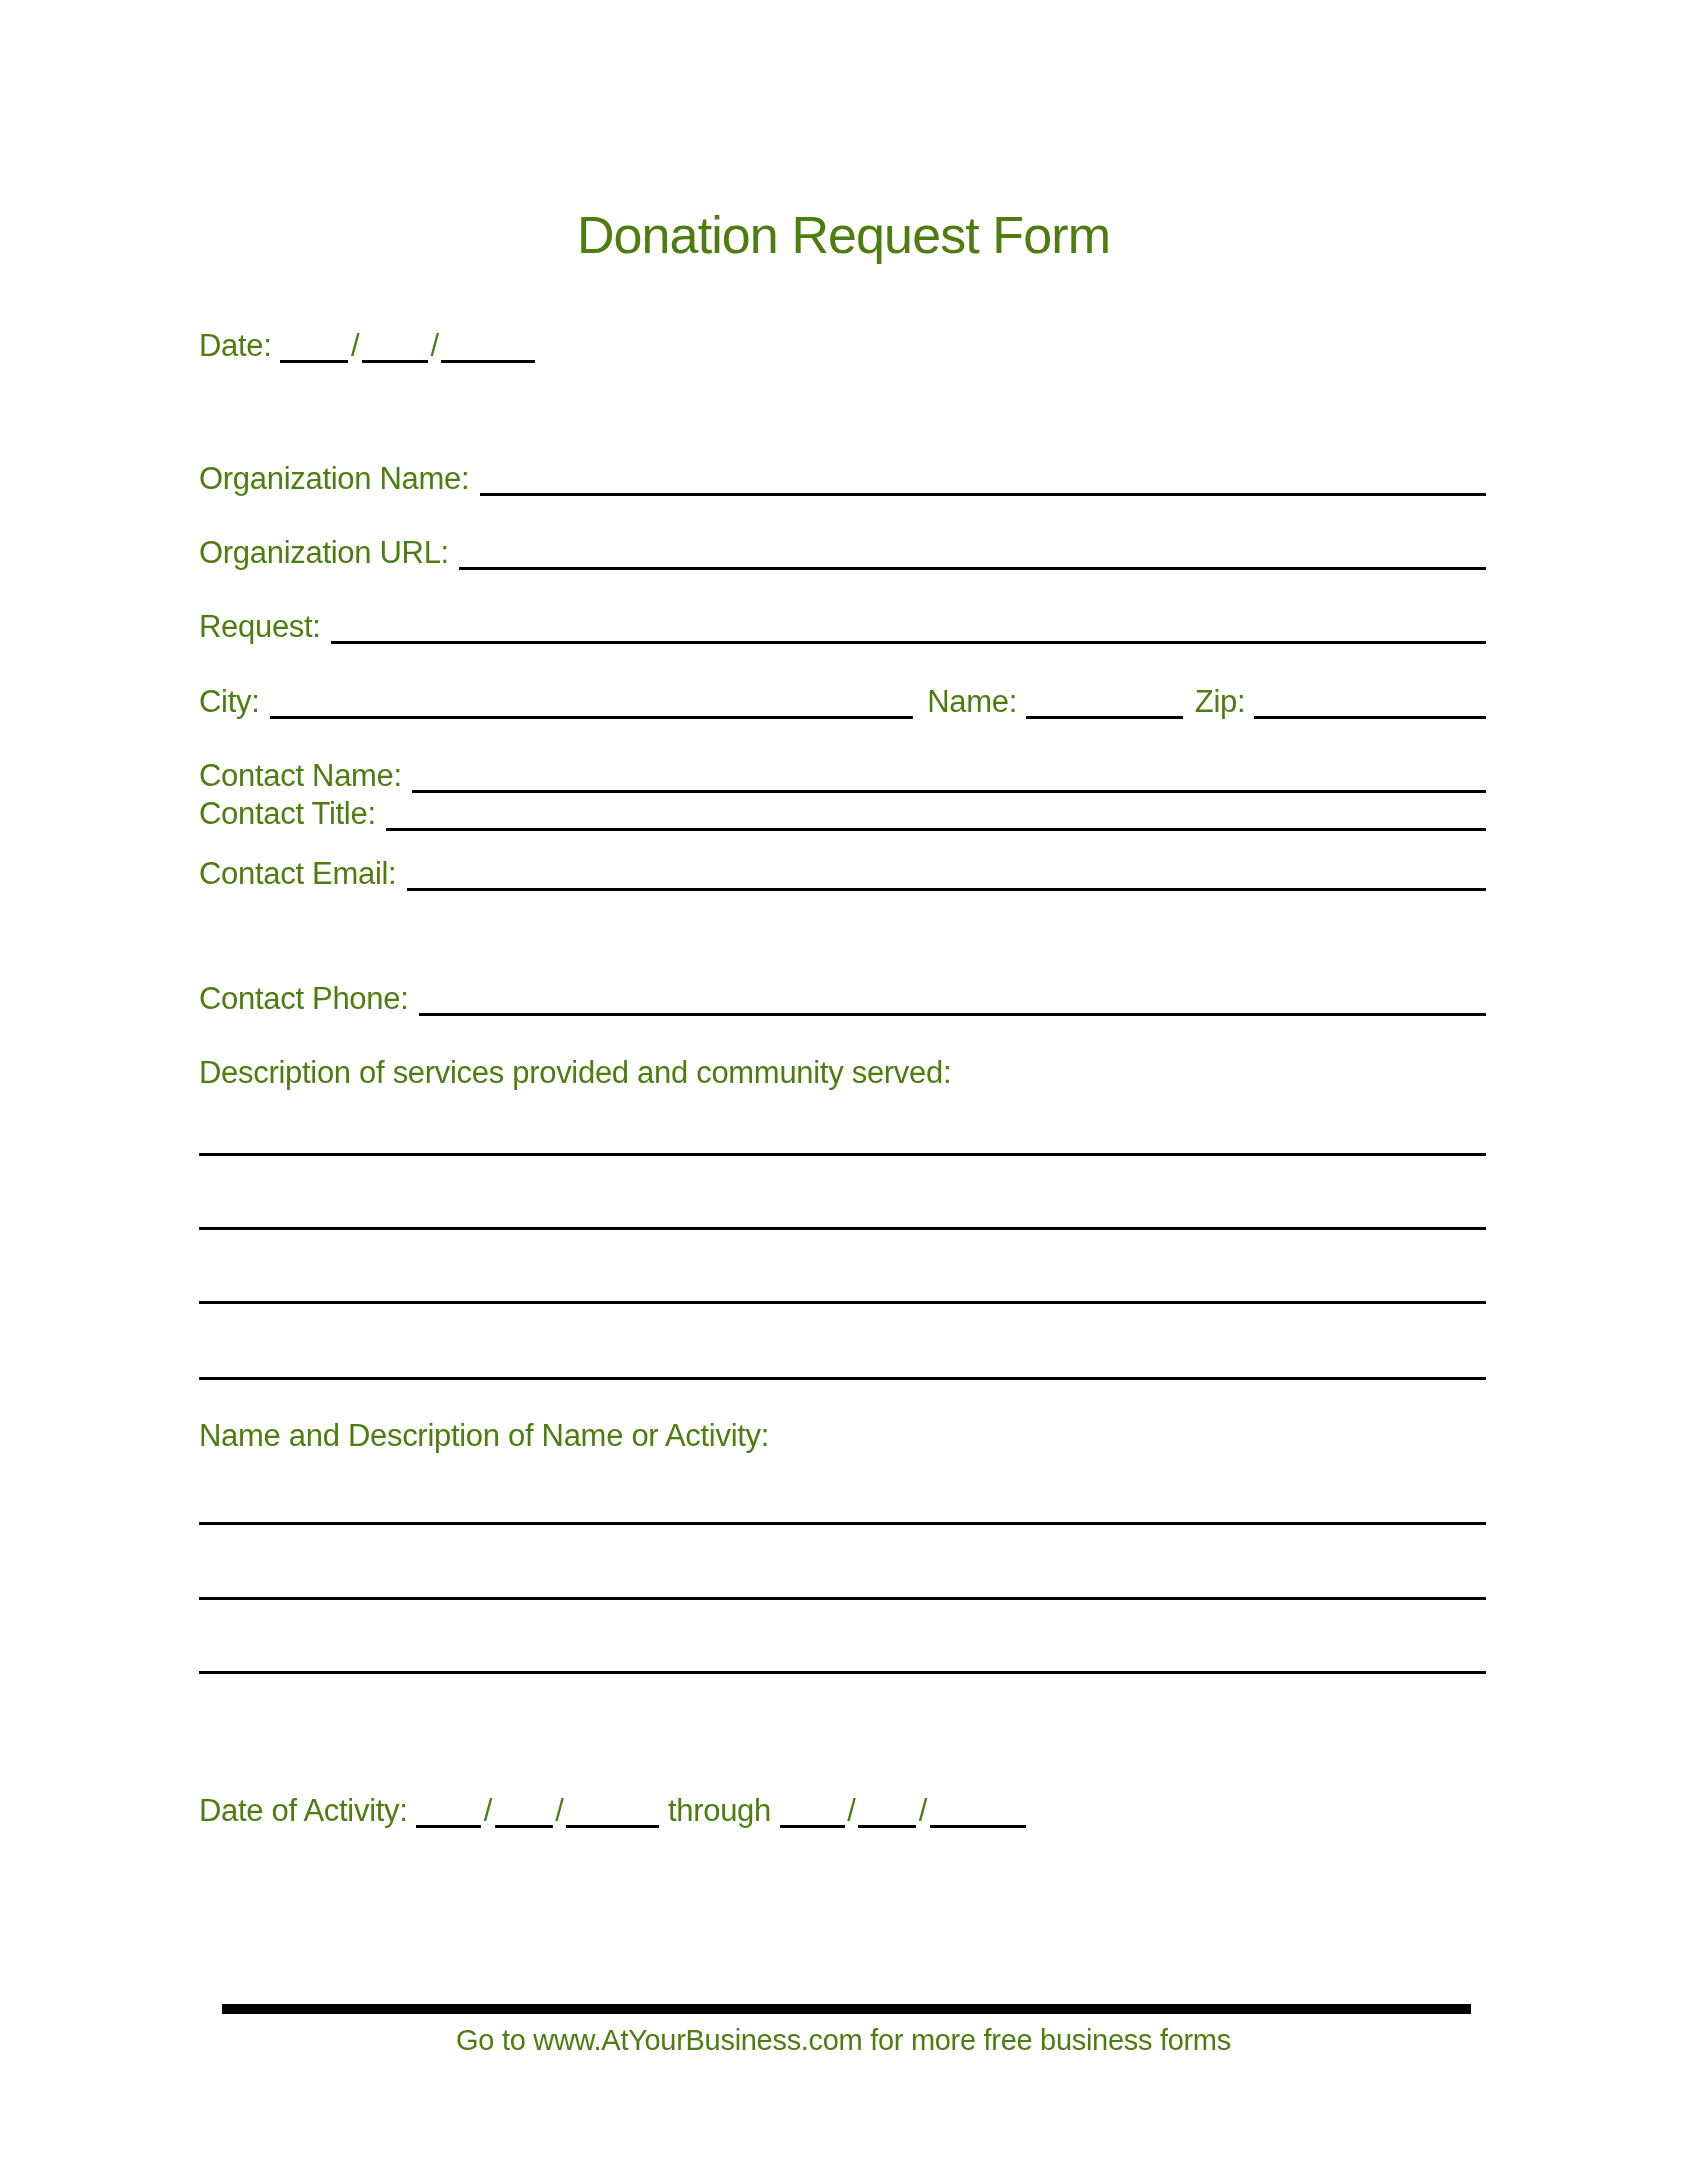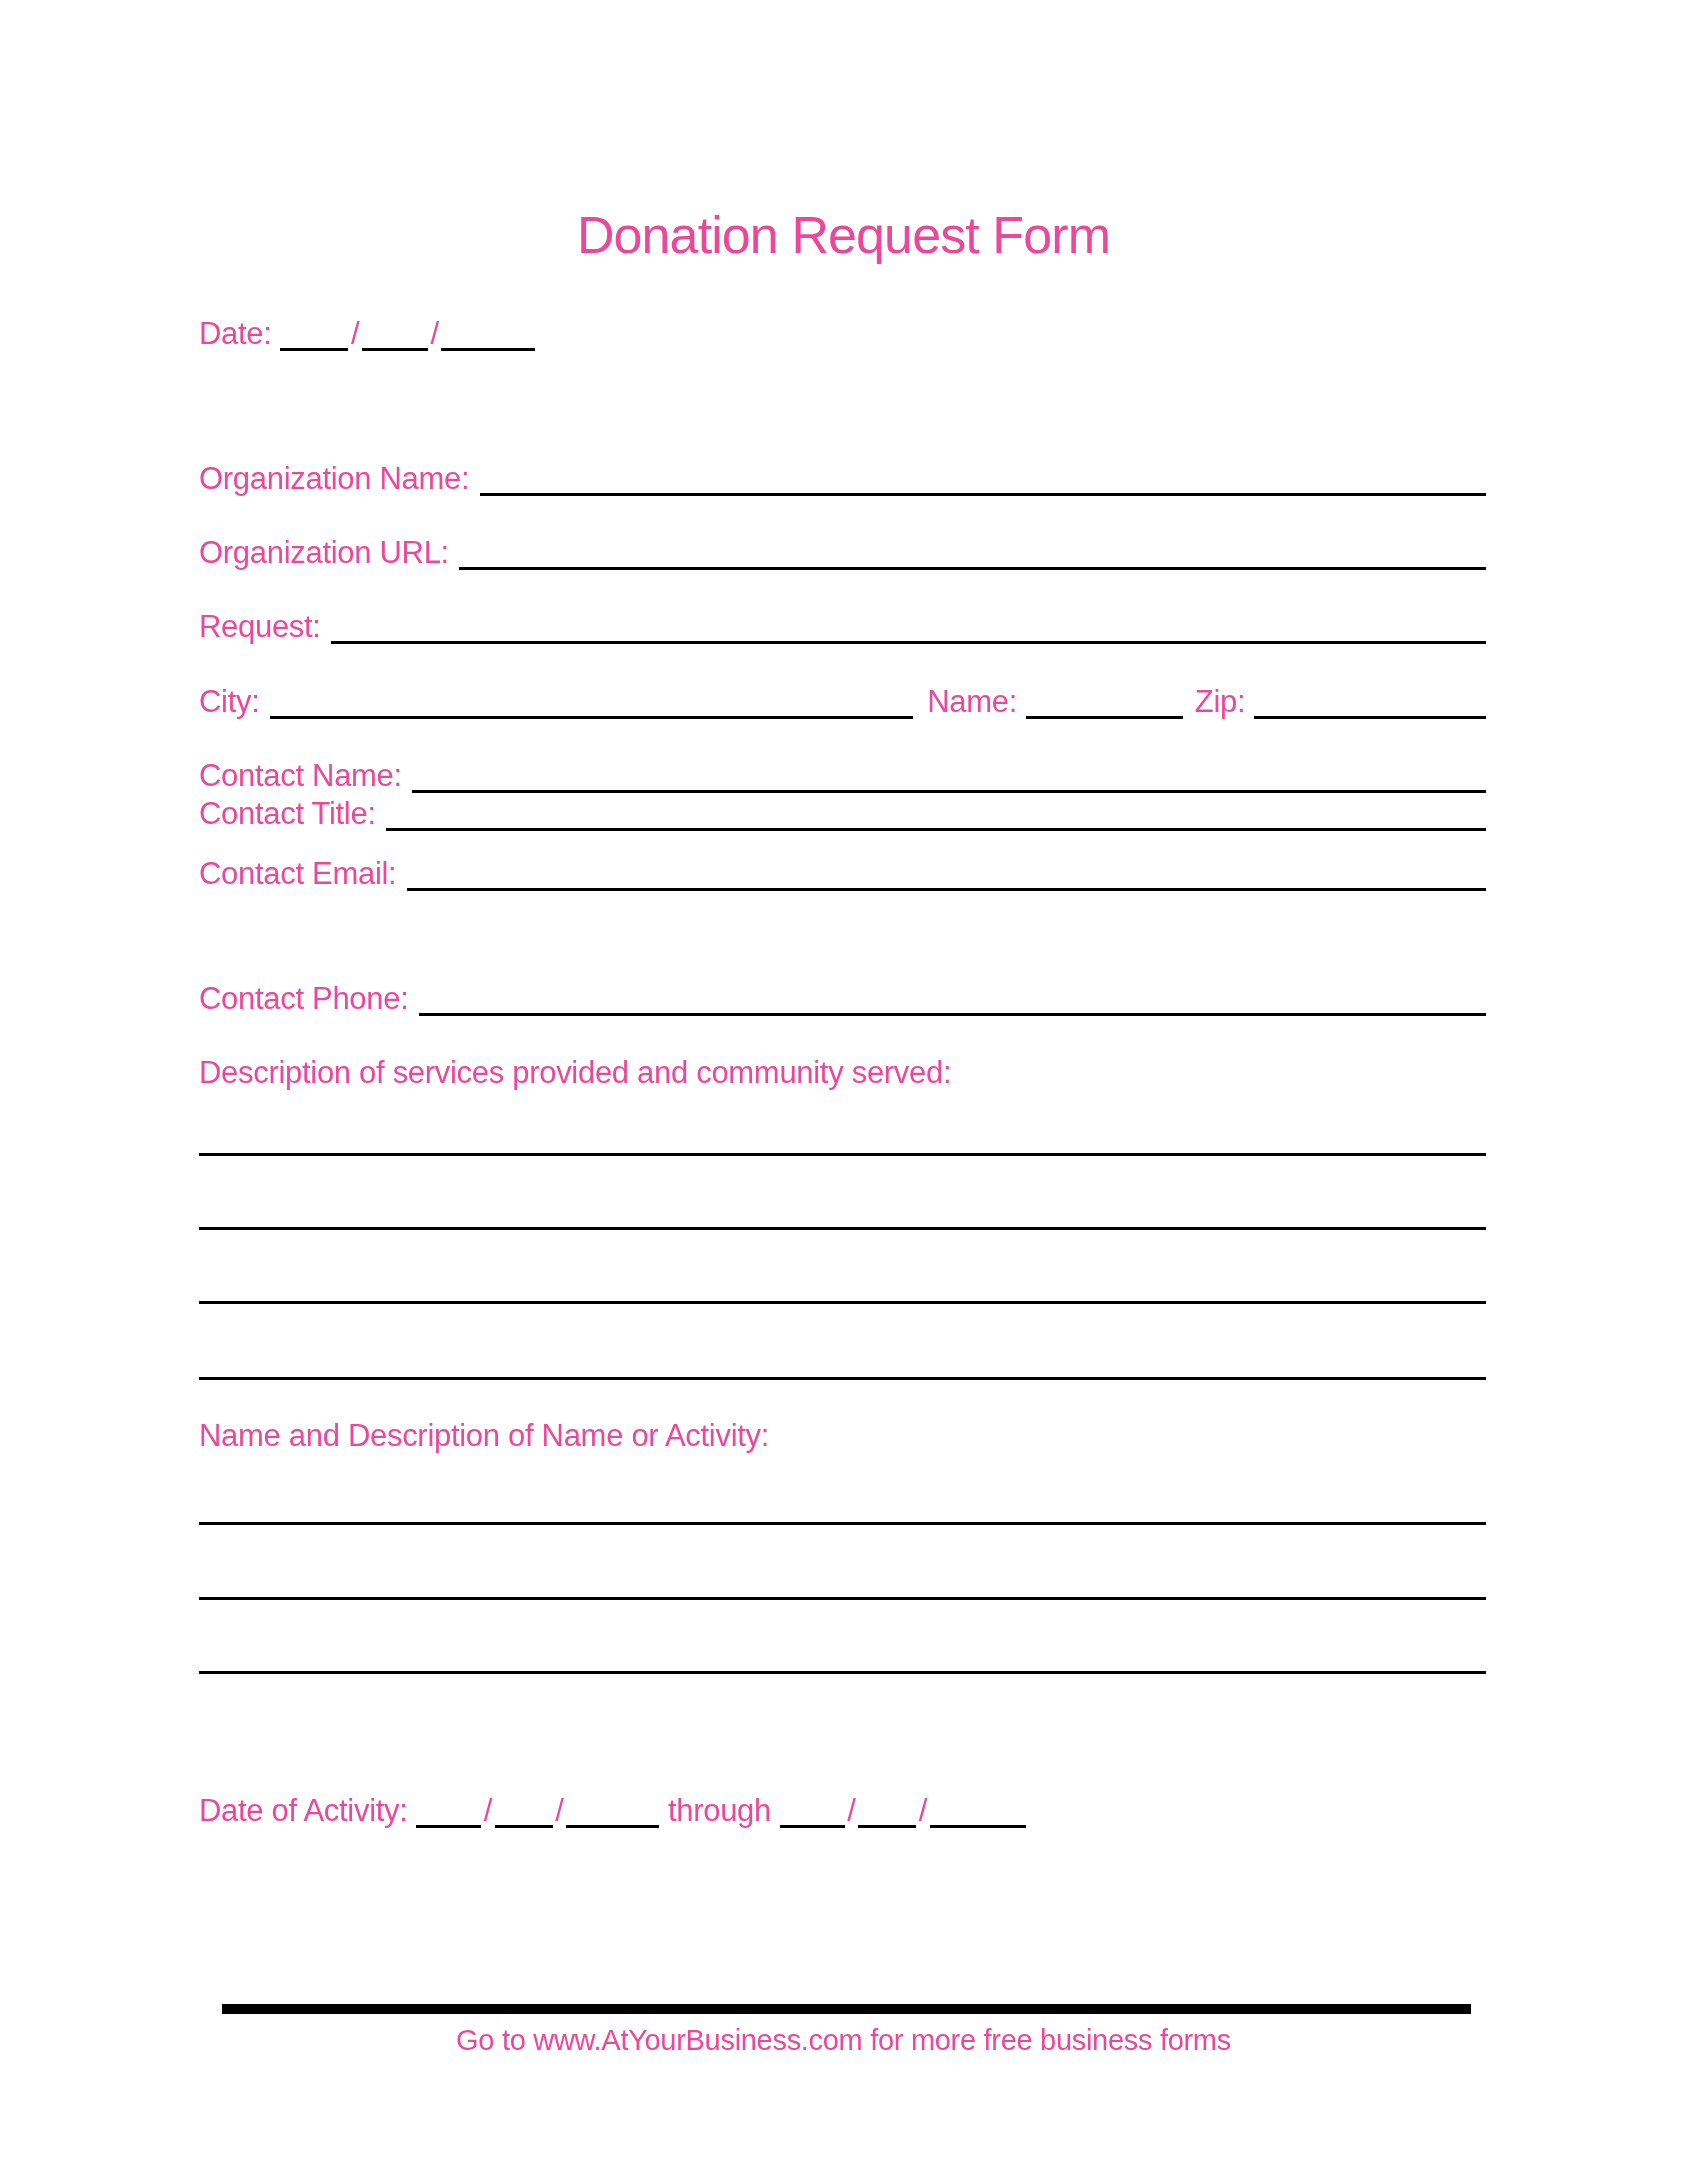--- a/index.html
+++ b/index.html
@@ -2,21 +2,21 @@
 <html style="font-size:14px"><head>
 <meta charset="utf-8">
 <style>
   html, body { margin: 0; padding: 0; background: #e8e8e8; }
   .page {
     position: relative;
     width: 1687px;
     height: 2184px;
     margin: 0 auto;
     background: #ffffff;
-    color: #ec4899;
+    color: #4d7c0f;
     font-family: "Liberation Sans", sans-serif;
     letter-spacing: -0.3px;
     overflow: hidden;
   }
   .doc-title {
     position: absolute;
     top: 208px;
     left: 0;
     right: 0;
     text-align: center;
@@ -90,21 +90,21 @@
     line-height: 1.2;
   }
 </style>
 </head>
 <body>
 
 <div class="page">
 
   <div class="doc-title">Donation Request Form</div>
 
-  <div class="row" style="top:304px">
+  <div class="row" style="top:316px">
     <span class="lbl">Date:</span>
     <span class="seg" style="width:68px"></span>
     <span class="slash">/</span>
     <span class="seg tight" style="width:66px"></span>
     <span class="slash">/</span>
     <span class="seg tight" style="width:94px"></span>
   </div>
 
   <div class="row" style="top:449px">
     <span class="lbl">Organization Name:</span>

